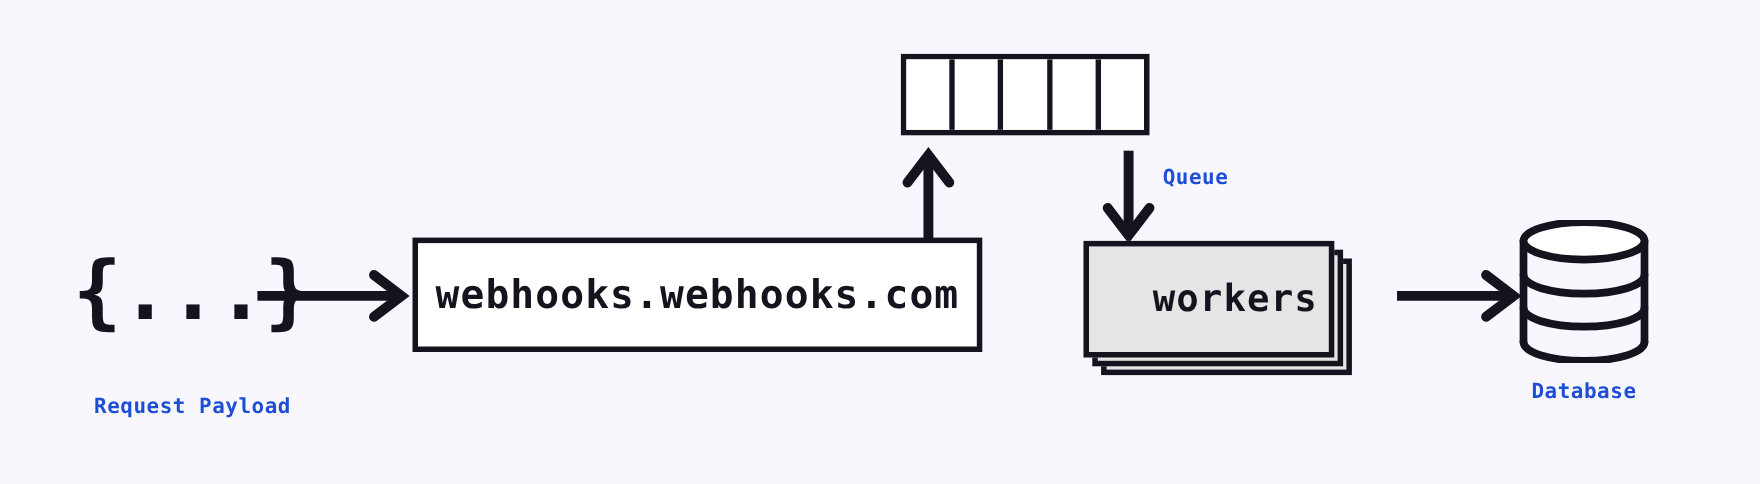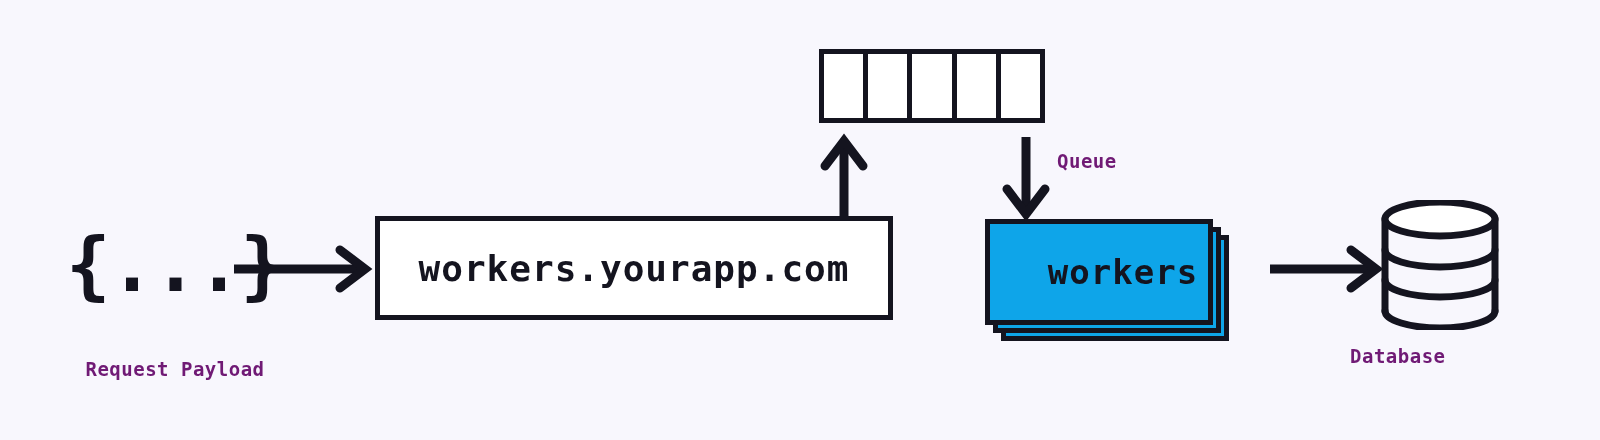--- a/index.html
+++ b/index.html
@@ -55,21 +55,21 @@
     top: 143px;
     width: 230px;
     text-align: center;
   }
 
   .caption {
     font-family: "DejaVu Sans Mono", "Liberation Mono", monospace;
     font-weight: bold;
     font-size: 19px;
     letter-spacing: 0.5px;
-    color: #701a75;
+    color: #1d4ed8;
     white-space: nowrap;
   }
 
   
   .hardbox {
     position: absolute;
     background: #ffffff;
     border: 5px solid #14141f;
     box-sizing: border-box;
     display: flex;
@@ -94,21 +94,21 @@
 
   
   #workers-group {
     left: 985px;
     top: 219px;
     width: 250px;
     height: 125px;
   }
   .stack-layer {
     position: absolute;
-    background: #0ea5e9;
+    background: #e5e5e5;
     border: 5px solid #14141f;
     box-sizing: border-box;
     width: 228px;
     height: 106px;
     padding-left: 48px;
   }
   #workers-layer-back  { left: 16px; top: 16px; z-index: 1; }
   #workers-layer-mid   { left: 8px;  top: 8px;  z-index: 2; }
   #workers-layer-front {
     left: 0; top: 0; z-index: 3;
@@ -159,20 +159,21 @@
     left: 0;
     top: 0;
     width: 140px;
     height: 130px;
   }
   #database-label {
     position: absolute;
     left: -20px;
     top: 145px;
     width: 180px;
+    text-align: center;
   }
 
   
   .arrow-svg {
     position: absolute;
     overflow: visible;
   }
   #arrow-payload-endpoint { left: 232px; top: 248px;  width: 142px; height: 42px; }
   #arrow-workers-database { left: 1238px; top: 248px; width: 142px; height: 42px; }
   #arrow-endpoint-queue   { left: 820px;  top: 138px; width: 48px;  height: 82px; }
@@ -187,21 +188,21 @@
     <div id="payload-glyph">{...}</div>
     <div id="payload-label" class="caption">Request Payload</div>
   </div>
 
   <svg class="arrow-svg" id="arrow-payload-endpoint" viewBox="0 0 142 42">
     <line x1="2" y1="21" x2="128" y2="21" stroke="#14141f" stroke-width="9" stroke-linecap="butt"></line>
     <polyline points="108,2 133,21 108,40" fill="none" stroke="#14141f" stroke-width="9" stroke-linecap="round" stroke-linejoin="miter"></polyline>
   </svg>
 
   <div class="hardbox" id="endpoint-box">
-    <span class="boxtext">workers.yourapp.com</span>
+    <span class="boxtext">webhooks.webhooks.com</span>
   </div>
 
   <svg class="arrow-svg" id="arrow-endpoint-queue" viewBox="0 0 48 82">
     <line x1="24" y1="80" x2="24" y2="8" stroke="#14141f" stroke-width="9" stroke-linecap="butt"></line>
     <polyline points="5,28 24,3 43,28" fill="none" stroke="#14141f" stroke-width="9" stroke-linecap="round" stroke-linejoin="miter"></polyline>
   </svg>
 
   <div class="node" id="queue-group">
     <div id="queue-box">
       <div class="queue-cell"></div>

